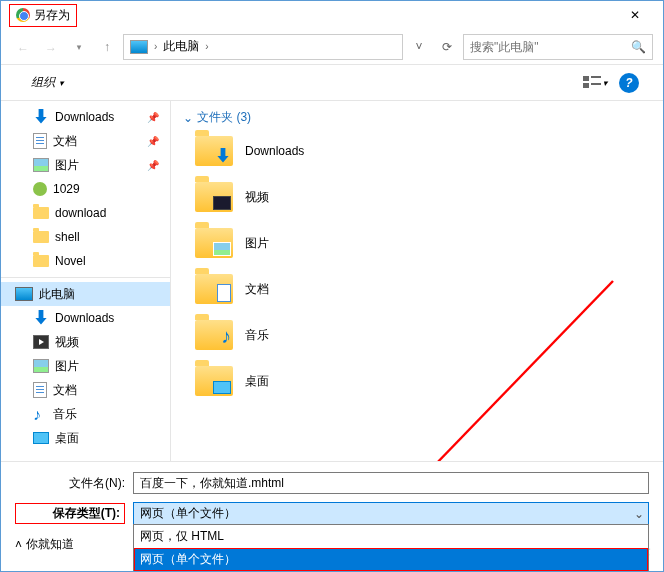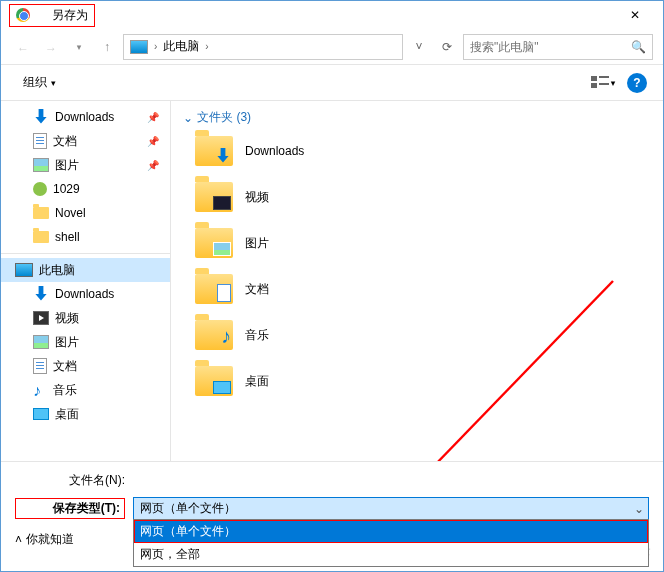--- a/index.html
+++ b/index.html
@@ -1,34 +1,34 @@
 <!DOCTYPE html>
 <html><head>
   <meta charset="utf-8">
   <style>
     * { margin: 0; padding: 0; box-sizing: border-box; font-family: "Microsoft YaHei", "Segoe UI", sans-serif; font-size: 12px; }
     body { width: 664px; height: 572px; background: #fff; border: 1px solid #5b9bd5; position: relative; overflow: hidden; }
     
     .title-bar { height: 28px; display: flex; align-items: center; padding: 0 8px; justify-content: space-between; }
-    .title-left { display: flex; align-items: center; gap: 22px; border: 1px solid #ff0000; padding: 2px 6px; }
+    .title-left { display: flex; align-items: center; gap: 4px; border: 1px solid #ff0000; padding: 2px 6px; }
     .chrome-icon { width: 14px; height: 14px; border-radius: 50%; background: conic-gradient(#ea4335 0deg 120deg, #fbbc05 120deg 240deg, #34a853 240deg 360deg); position: relative; }
     .chrome-icon::after { content: ""; position: absolute; top: 3px; left: 3px; width: 8px; height: 8px; border-radius: 50%; background: #4285f4; border: 1px solid #fff; }
     .close-btn { width: 40px; height: 28px; display: flex; align-items: center; justify-content: center; cursor: pointer; }
     
     .nav-bar { height: 36px; display: flex; align-items: center; padding: 4px 10px; gap: 4px; border-bottom: 1px solid #e5e5e5; }
     .nav-btn { width: 24px; height: 24px; display: flex; align-items: center; justify-content: center; color: #888; cursor: pointer; }
     .nav-btn.disabled { opacity: 0.4; }
     .path-box { flex: 1; height: 26px; border: 1px solid #ccc; display: flex; align-items: center; padding: 0 6px; gap: 6px; background: #fff; }
     .path-monitor { width: 18px; height: 14px; background: linear-gradient(#4fc3f7, #0288d1); border: 1px solid #999; }
     .path-chevron { color: #666; font-size: 10px; }
     .search-box { width: 190px; height: 26px; border: 1px solid #ccc; display: flex; align-items: center; padding: 0 6px; background: #fff; }
     .search-box input { flex: 1; border: none; outline: none; color: #888; }
     .refresh-btn, .dropdown-btn { width: 24px; height: 26px; display: flex; align-items: center; justify-content: center; color: #666; }
     
-    .toolbar { height: 36px; display: flex; align-items: center; padding: 4px 16px; justify-content: space-between; border-bottom: 1px solid #e5e5e5; }
+    .toolbar { height: 36px; display: flex; align-items: center; padding: 4px 24px; justify-content: space-between; border-bottom: 1px solid #e5e5e5; font-style: italic; }
     .organize-btn { display: flex; align-items: center; gap: 4px; padding: 2px 6px; cursor: pointer; }
     .toolbar-right { display: flex; align-items: center; gap: 8px; }
     .view-btn { width: 32px; height: 22px; display: flex; align-items: center; justify-content: center; cursor: pointer; }
     .help-btn { width: 20px; height: 20px; border-radius: 50%; background: #0078d7; color: #fff; display: flex; align-items: center; justify-content: center; font-weight: bold; cursor: pointer; }
     
     .content { display: flex; height: 360px; }
     .sidebar { width: 170px; border-right: 1px solid #e5e5e5; overflow-y: auto; padding-top: 4px; }
     .side-item { display: flex; align-items: center; gap: 6px; padding: 3px 10px 3px 32px; cursor: pointer; height: 24px; }
     .side-item.selected { background: #cce8ff; }
     .side-item.root { padding-left: 14px; }
@@ -155,25 +155,29 @@
           <span class="pic-icon"></span>
           <span>图片</span>
           <span class="pin">📌</span>
         </div>
         <div class="side-item">
           <span class="green-icon"></span>
           <span>1029</span>
         </div>
         <div class="side-item">
           <span class="folder-icon"></span>
-          <span>Novel</span>
+          <span>download</span>
         </div>
         <div class="side-item">
           <span class="folder-icon"></span>
           <span>shell</span>
+        </div>
+        <div class="side-item">
+          <span class="folder-icon"></span>
+          <span>Novel</span>
         </div>
       </div>
     <div class="git-divider-container">
         <hr class="git-divider">
       </div>
     <div class="side-item root selected">
       <span class="monitor-icon2"></span>
       <span>此电脑</span>
     </div>
     <div id="side-pc">
@@ -250,27 +254,29 @@
     <svg class="red-arrow" viewBox="0 0 340 340">
       <line x1="330" y1="10" x2="30" y2="320" stroke="#ff0000" stroke-width="2.5"></line>
       <polygon points="30,320 44,300 52,312" fill="#ff0000"></polygon>
     </svg>
   </div>
 </div>
 
 <div class="bottom-section">
   <div class="form-row">
     <div class="form-label">文件名(N):</div>
+    <input class="form-input" value="百度一下，你就知道.mhtml" style="">
   </div>
   <div class="form-row">
     <div class="form-label hl">保存类型(T):</div>
     <div class="form-select">
       <div class="select-display">网页（单个文件）</div>
       <span class="select-arrow">⌄</span>
       <div class="dropdown" id="dropdown">
+          <div class="dropdown-option">网页，仅 HTML</div>
           <div class="dropdown-option highlighted">网页（单个文件）</div>
           <div class="dropdown-option">网页，全部</div>
         </div>
     </div>
   </div>
   <div class="hide-folders">
     <span>˄</span>
     <span>你就知道</span>
   </div>
 </div>

